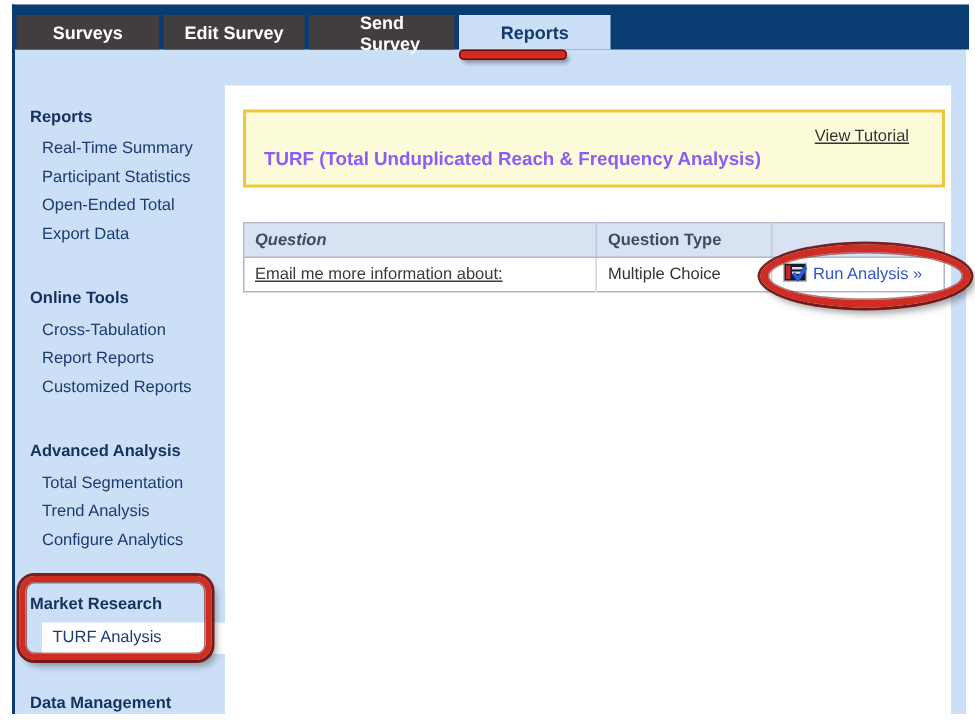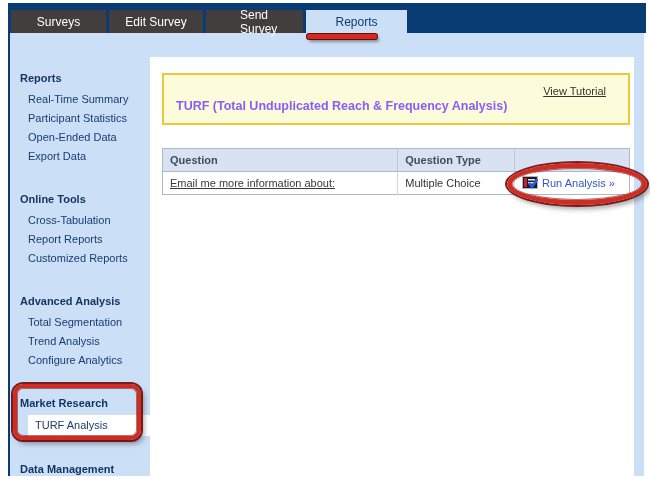--- a/index.html
+++ b/index.html
@@ -4,21 +4,21 @@
 <style>
   * { margin:0; padding:0; box-sizing:border-box; }
   body { background:#ffffff; font-family:"Liberation Sans", sans-serif; }
   .page { position:relative; width:650px; height:484px; background:#ffffff; overflow:hidden; }
 
   
   .app { position:absolute; left:8px; top:3px; width:636px; height:473px; background:#CBDFF7; border-left:2px solid #0A3C74; }
   .topnav { position:absolute; left:-2px; top:0; width:638px; height:30px; background:#0A3C74; }
   .tabs { position:absolute; left:3px; top:7px; display:flex; gap:3px; height:23px; }
   .tab { height:23px; display:flex; align-items:center; justify-content:center;
-         background:#423E3E; color:#ffffff; font-size:12px; font-weight:normal; cursor:default; }
+         background:#423E3E; color:#ffffff; font-size:12px; font-weight:bold; cursor:default; }
   .tab-surveys { width:95px; }
   .tab-edit    { width:94px; }
   .tab-send    { width:97px;padding-left:34px; }
   .tab-reports { width:101px; }
   .tab.active { background:#CBDFF7; color:#123A6E; }
 
   
   .sidebar { position:absolute; left:0; top:54px; width:140px; padding-top:10px; }
   .side-section { margin-bottom:22px; }
   .side-header { font-size:11px; font-weight:bold; color:#14325F; padding:2px 0 2px 10px; line-height:19px; height:23px; }
@@ -35,21 +35,21 @@
                    text-decoration:underline; cursor:pointer; }
 
   table.qtable { position:absolute; left:12px; top:91px; width:468px; border-collapse:collapse;
                  border:1px solid #AEB8C6; font-size:11px; }
   .qtable th { background:#D8E2F2; color:#3D4C63; font-weight:bold; text-align:left;
                height:23px; padding:0 0 0 7px; border-right:1px solid #B9C8DE; border-bottom:1px solid #AEB8C6; }
   .qtable th:last-child { border-right:none; }
   .qtable td { background:#ffffff; color:#333333; height:23px; padding:0 0 0 7px;
                border-right:1px solid #D5D5D5; }
   .qtable td:last-child { border-right:none; }
-  .col-q { width:236px; } .col-t { width:117px; } .col-a { width:115px; }
+  .col-q { width:236px;font-style:italic; } .col-t { width:117px; } .col-a { width:115px; }
   .q-link { color:#3A3A3A; text-decoration:underline; cursor:pointer; }
   .run-link { color:#3355CC; text-decoration:none; cursor:pointer; white-space:nowrap;margin-top:23px; }
   .run-icon { display:inline-block; vertical-align:-2px; margin-right:4px; }
 
   
   .ann { pointer-events:none; }
   .ann-underline { position:absolute; left:297px; top:31px; width:70px; height:5px;
                    background:#CF2D24; border-radius:2px;
                    box-shadow:0 0 0 1px #6E0A08, 2px 3px 3px rgba(80,80,80,0.55); }
   .ann-rect { position:absolute; left:3px; top:381px; width:128px; height:56px;
@@ -75,21 +75,21 @@
         <div class="tab tab-reports active">Reports</div>
       </div>
     </div>
 
     <div class="sidebar">
 
       <div class="side-section">
         <div class="side-header">Reports</div>
         <div class="side-item">Real-Time Summary</div>
         <div class="side-item">Participant Statistics</div>
-        <div class="side-item">Open-Ended Data</div>
+        <div class="side-item">Open-Ended Total</div>
         <div class="side-item">Export Data</div>
       </div>
 
       <div class="side-section">
         <div class="side-header">Online Tools</div>
         <div class="side-item">Cross-Tabulation</div>
         <div class="side-item">Report Reports</div>
         <div class="side-item">Customized Reports</div>
       </div>
 

